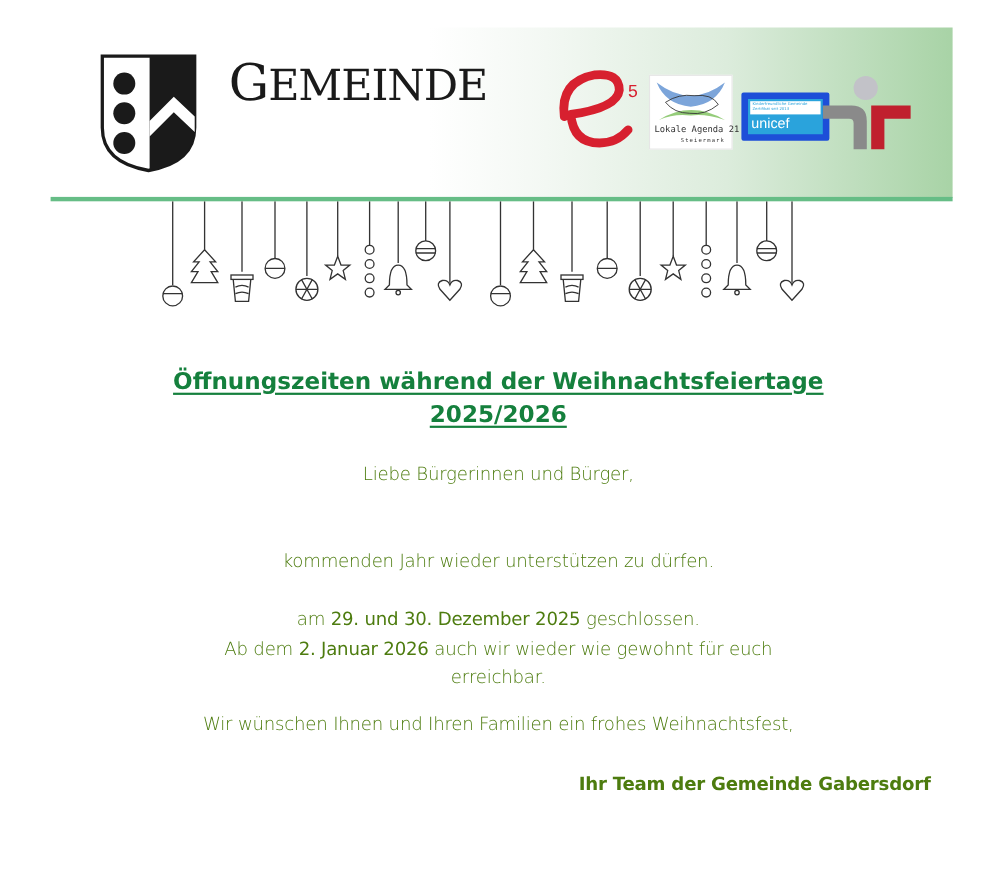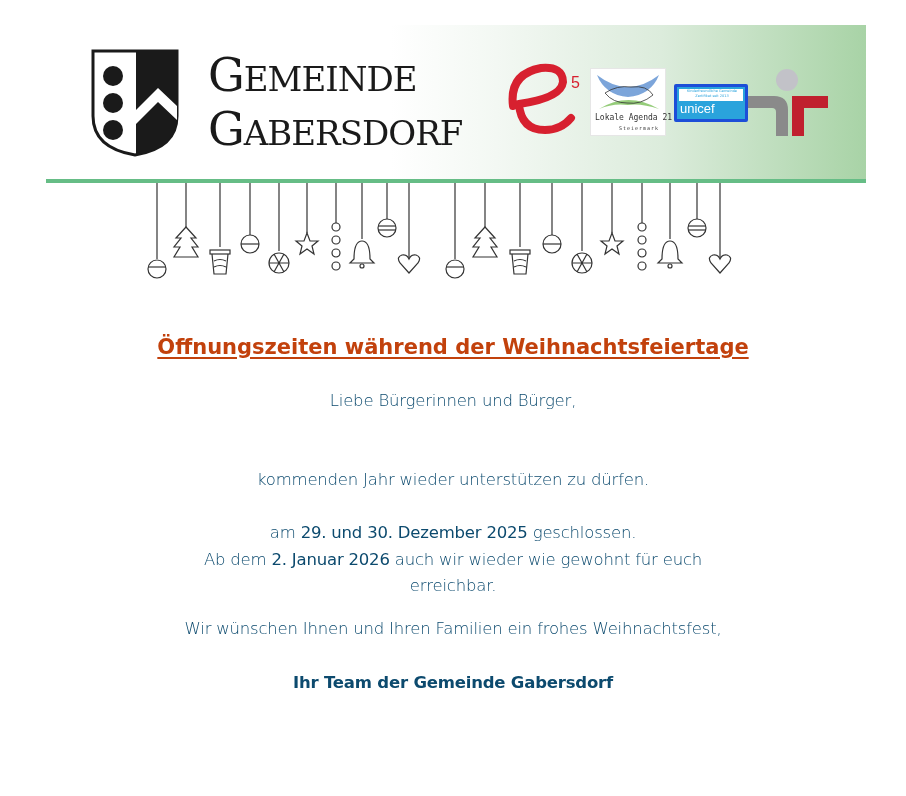--- a/index.html
+++ b/index.html
@@ -9,63 +9,62 @@
       position: absolute; left: 46px; top: 25px; width: 820px; height: 155px;
       background: linear-gradient(90deg, #ffffff 0%, #ffffff 42%, #f3f8f3 55%, #dcecdc 75%, #a8d3a6 100%);
     }
     .header-line { position: absolute; left: 46px; top: 179px; width: 820px; height: 4px; background: #66bd86; }
 
     .crest { position: absolute; left: 90px; top: 48px; width: 90px; height: 110px; }
     .gem-title {
       position: absolute; left: 208px; top: 50px; font-family: "DejaVu Serif", serif; color: #1a1a1a;
       font-size: 46px; line-height: 50px; letter-spacing: -1px;
     }
-    .gem-title .sc { font-size: 34px; }
+    .gem-title .sc { font-size: 39px; }
 
     .e5 { position: absolute; left: 505px; top: 60px; width: 80px; height: 80px; }
     .agenda { position: absolute; left: 590px; top: 68px; width: 74px; height: 66px; background: #fff; border: 1px solid #e6e6e6; text-align: right; }
     .agenda .lbl { position: absolute; left: 4px; top: 44px; font-family: "DejaVu Sans Mono", monospace; font-size: 8px; color: #333; white-space: nowrap; }
     .agenda .sub { position: absolute; right: 6px; top: 56px; font-family: "DejaVu Sans Mono", monospace; font-size: 5px; color: #333; letter-spacing: 1px; }
-    .unicef { position: absolute; left: 674px; top: 84px; width: 68px; height: 32px; background: #2aa3dc; border-radius: 2px; border: 3px solid #1d4ed8; text-align: center; }
+    .unicef { position: absolute; left: 674px; top: 84px; width: 68px; height: 32px; background: #2aa3dc; border-radius: 2px; border: 6px solid #1d4ed8; }
     .unicef .top { position: absolute; left: 2px; top: 2px; width: 64px; height: 12px; background: #fff; font-size: 3.5px; color: #2aa3dc; line-height: 5px; padding-left: 2px; box-sizing: border-box; }
     .unicef .word { position: absolute; left: 3px; top: 14px; font-family: "Liberation Sans", sans-serif; font-size: 13px; color: #fff; }
     .tr-logo { position: absolute; left: 748px; top: 66px; width: 80px; height: 70px; }
 
     .ornaments { position: absolute; left: 130px; top: 183px; width: 620px; height: 100px; }
 
     .content { position: absolute; left: 60px; top: 332px; width: 786px; text-align: center; }
     .title {
-      font-family: "DejaVu Sans", sans-serif; font-weight: bold; color: #c2410c; font-size: 21px; line-height: 30px;
+      font-family: "DejaVu Sans", sans-serif; font-weight: bold; color: #15803d; font-size: 21px; line-height: 30px;
       text-decoration: underline; text-decoration-thickness: 2px; text-underline-offset: 3px; margin: 0;
     }
-    .para { font-family: "DejaVu Sans", sans-serif; font-size: 16.5px; line-height: 26.5px; color: #0c4a6e; margin: 0; font-weight: 300; letter-spacing: -0.2px; }
+    .para { font-family: "DejaVu Sans", sans-serif; font-size: 16.5px; line-height: 26.5px; color: #4d7c0f; margin: 0; font-weight: 300; letter-spacing: -0.2px; }
     .para b { font-weight: normal; }
     .greeting { margin-top: 26px; }
     .body1 { margin-top: 26px; }
     .wish { margin-top: 16px; }
-    .sign { margin-top: 28px; font-weight: bold; }
+    .sign { margin-top: 28px; font-weight: bold; text-align: right; }
   </style>
 </head>
 <body>
 
 <div class="header"></div>
 <div class="header-line"></div>
 
 <svg class="crest" viewBox="0 0 90 110">
   <path d="M3 3 H87 V68 Q87 100 45 107 Q3 100 3 68 Z" fill="#fff" stroke="#1a1a1a" stroke-width="3"></path>
   <path d="M46 3 H87 V68 Q87 100 46 107 Z" fill="#1a1a1a"></path>
   <circle cx="23" cy="28" r="10" fill="#1a1a1a"></circle>
   <circle cx="23" cy="55" r="10" fill="#1a1a1a"></circle>
   <circle cx="23" cy="82" r="10" fill="#1a1a1a"></circle>
   <path d="M46 62 L68 40 L87 58 V72 L68 54 L46 76 Z" fill="#fff"></path>
 </svg>
 
 <div class="gem-title">
   <div>G<span class="sc"></span><span class="sc">EMEINDE</span></div>
-  <div>G<span class="sc">ABERSDORF</span></div>
 </div>
 
 <svg class="e5" viewBox="0 0 80 80">
   <path d="M8 46 Q4 14 36 8 Q58 6 58 22 Q56 38 14 44 M14 44 Q16 70 40 70 Q56 70 66 58" fill="none" stroke="#d7202f" stroke-width="8" stroke-linecap="round"></path>
   <text x="66" y="28" font-family="Liberation Sans, sans-serif" font-size="16" fill="#d7202f">5</text>
 </svg>
 
 <div class="agenda">
   <svg width="74" height="44" viewBox="0 0 74 44">
     <path d="M6 6 Q37 30 68 6 Q60 26 37 28 Q14 26 6 6 Z" fill="#5b8fd1" opacity="0.8"></path>
@@ -193,20 +192,21 @@
     </g>
   <g>
       <line x1="590" y1="0" x2="590" y2="74"></line>
       <path d="M590 90 L581 80 Q577 74 583 72 Q588 71 590 76 Q592 71 597 72 Q603 74 599 80 Z"></path>
     </g>
 </svg>
 
 <div class="content">
   <h1 class="title">
     <span>Öffnungszeiten während der Weihnachtsfeiertage</span><br>
+    <span>2025/2026</span>
   </h1>
 
   <p class="para greeting">Liebe Bürgerinnen und Bürger,</p>
 
   <p class="para body1">
     <br>
     <span>kommenden Jahr wieder unterstützen zu dürfen.</span><br>
     <br>
     <span>am </span><b>29. und 30. Dezember 2025</b><span> geschlossen.</span><br>
     <span>Ab dem </span><b>2. Januar 2026</b><span> auch wir wieder wie gewohnt für euch</span><br>

